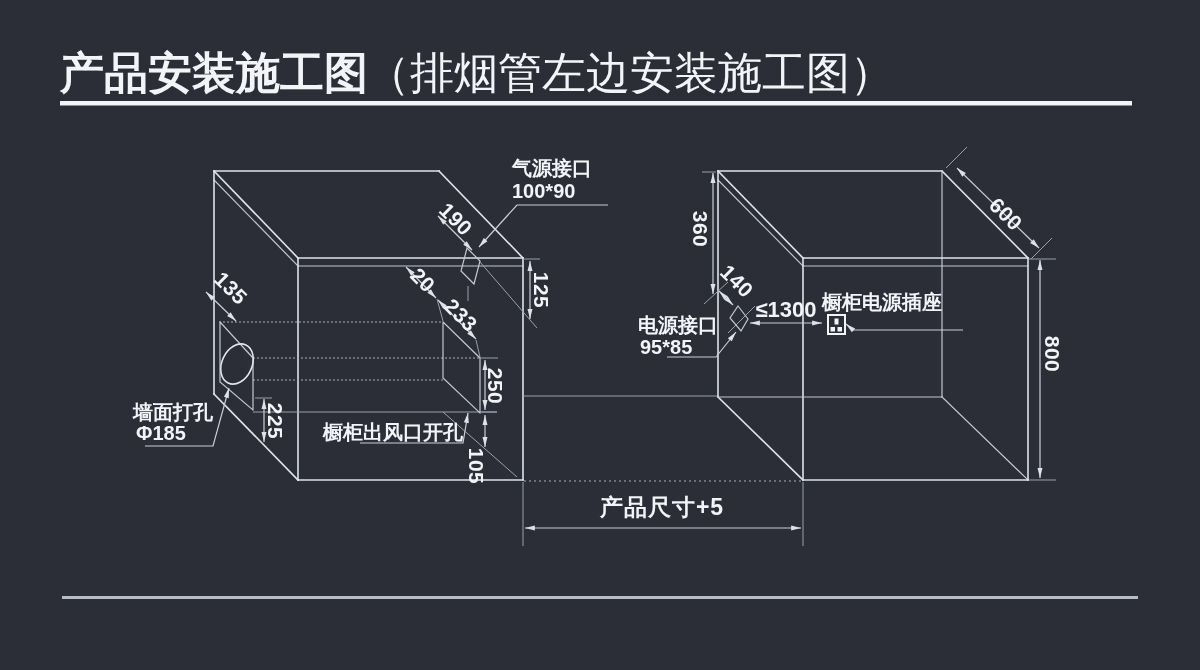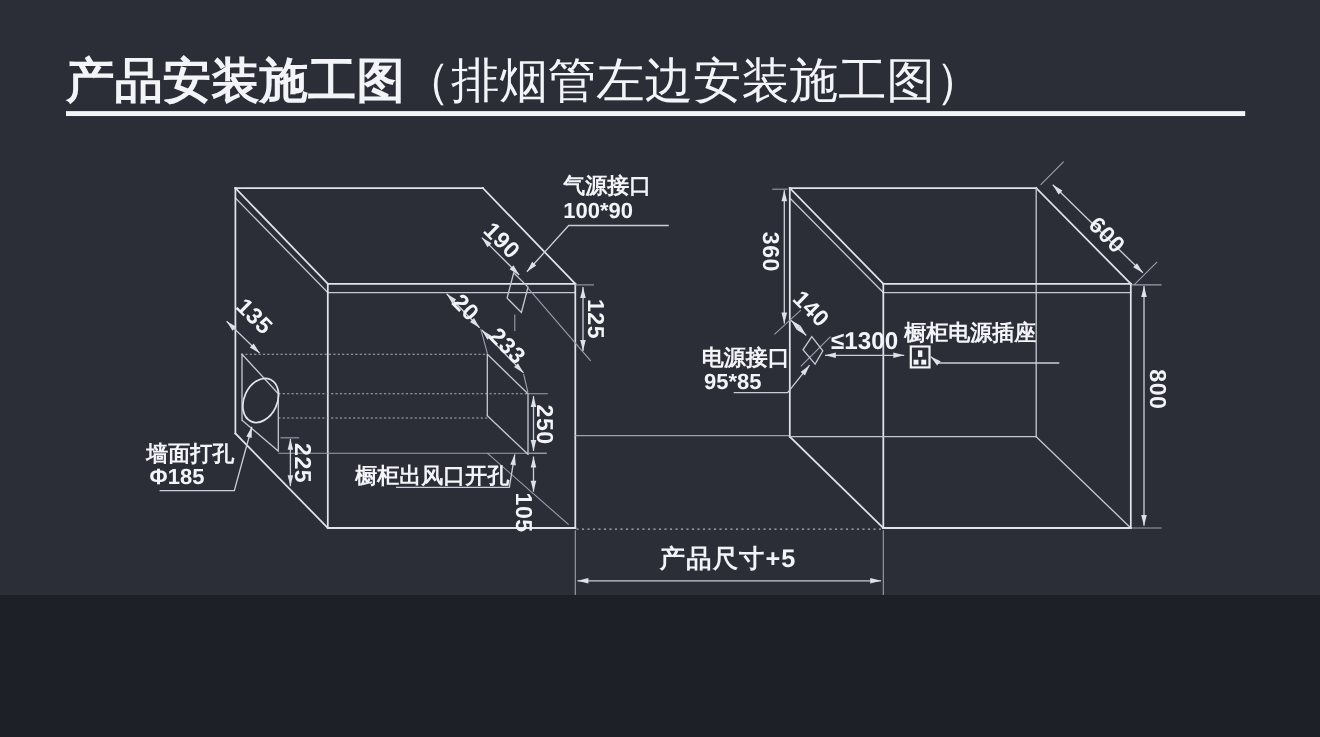--- a/index.html
+++ b/index.html
@@ -1,17 +1,17 @@
 <!DOCTYPE html>
 <html><head>
 <meta charset="utf-8">
 <style>
   html,body{margin:0;padding:0;background:#1e2027;}
   #stage{
-    position:relative;width:1200px;height:541px;background:#2b2d37;
+    position:relative;width:1200px;height:670px;background:#2b2d37;
     font-family:"Liberation Sans", sans-serif;overflow:hidden;
   }
   svg{display:block}
   .edge{stroke:#dfe3ea;stroke-width:1.6;fill:none;stroke-linecap:square}
   .edge2{stroke:#c3c8d2;stroke-width:1.2;fill:none;stroke-linecap:square}
   .thin{stroke:#9aa1ad;stroke-width:1;fill:none}
   .duct{stroke:#aab0bb;stroke-width:1;fill:none;stroke-dasharray:2 2}
   .dash{stroke:#a9afba;stroke-width:1;fill:none;stroke-dasharray:2 3}
   .dim{stroke:#c9ced8;stroke-width:1.2;fill:none}
   .lead{stroke:#c9ced8;stroke-width:1.2;fill:none}

